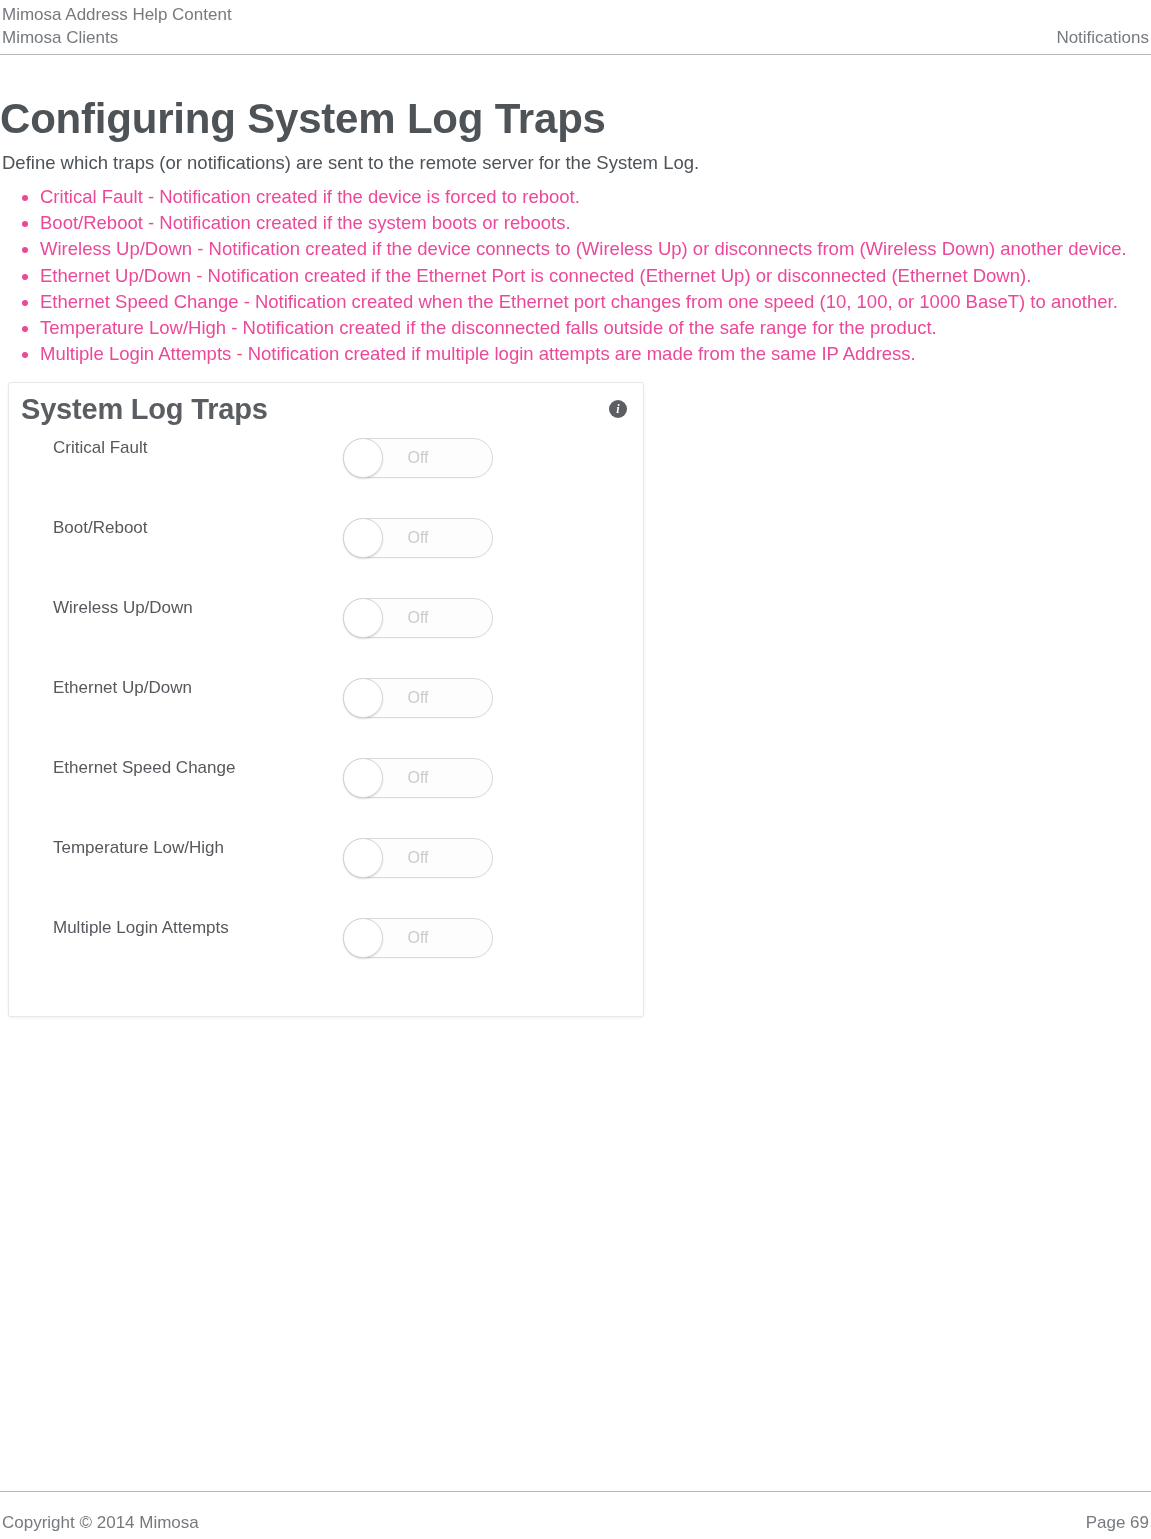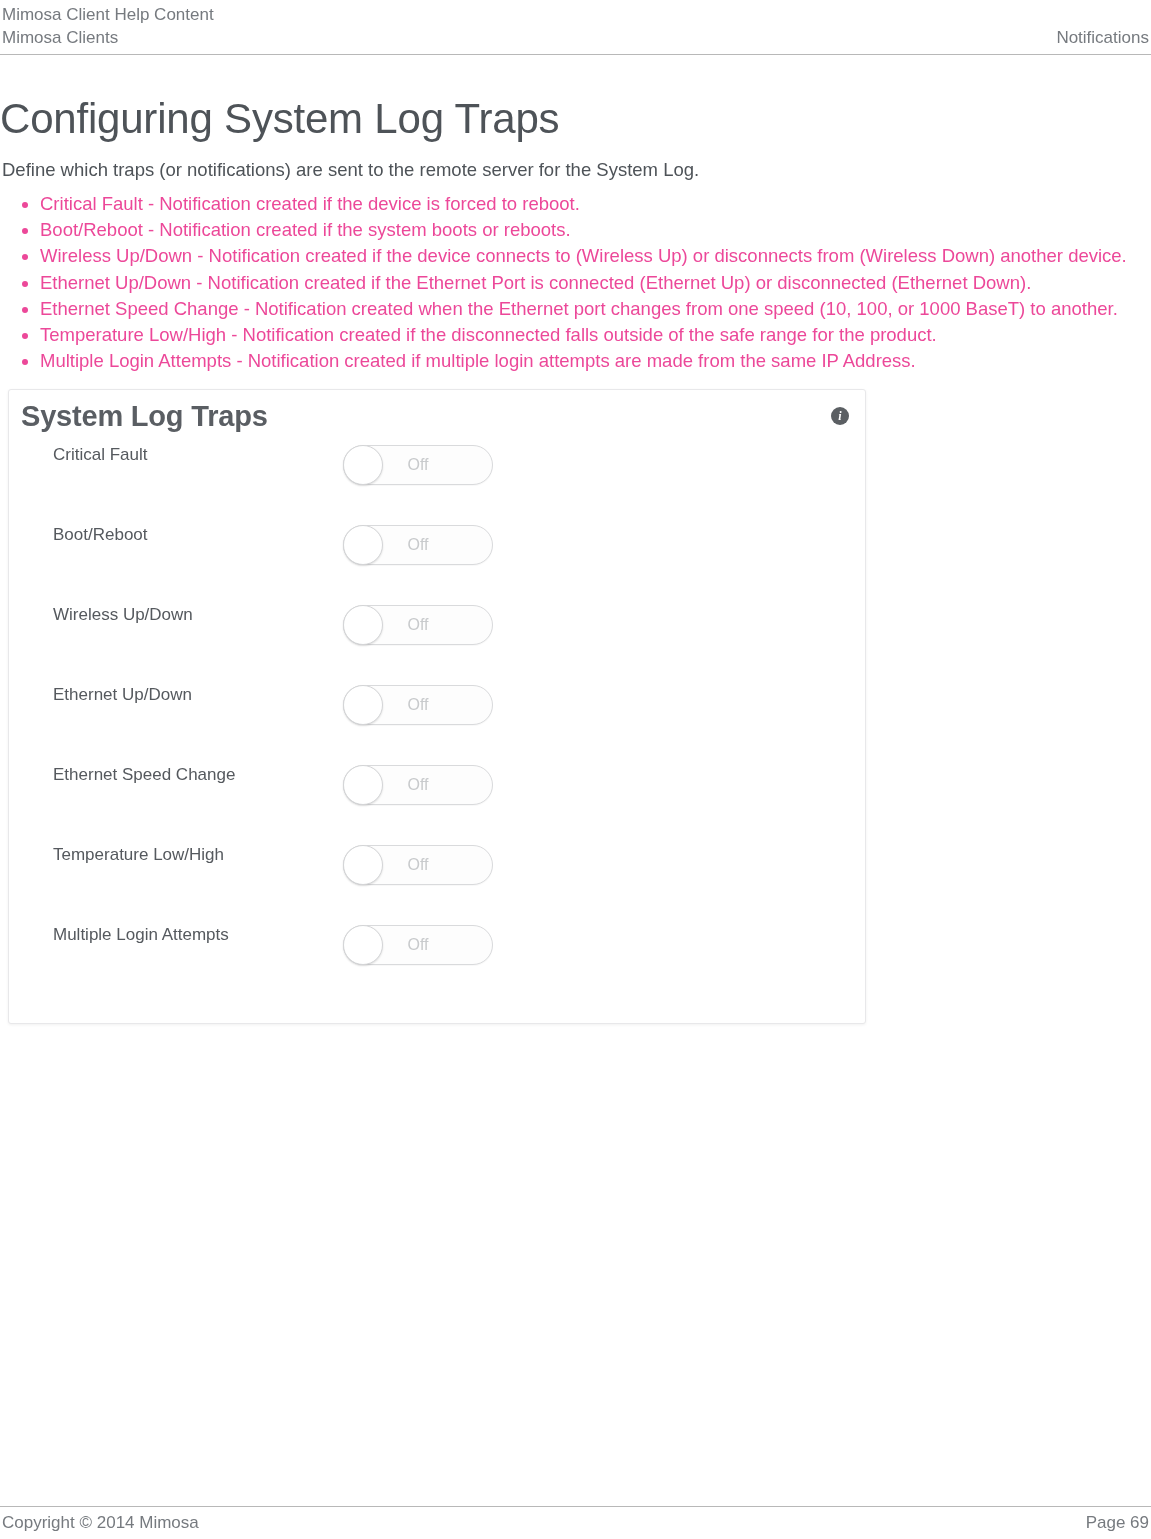--- a/index.html
+++ b/index.html
@@ -22,24 +22,24 @@
     border-bottom: 1px solid #b8b8b8;
   }
   .header-line {
     display: flex;
     justify-content: space-between;
     font-size: 17px;
     color: #767a7f;
     line-height: 1.35;
   }
   h1 {
-    font-weight: 400;
+    font-weight: 700;
     font-size: 42px;
     color: #4e5358;
-    margin: 40px 0 16px 0;
+    margin: 40px 0 9px 0;
     padding-left: 0;
     letter-spacing: -0.2px;
   }
   .intro {
     font-size: 18.5px;
     color: #4e5358;
     margin-bottom: 10px;
     padding: 0 2px;
   }
   ul.traps {
@@ -48,21 +48,21 @@
     padding-right: 6px;
     margin-bottom: 14px;
   }
   ul.traps li {
     font-size: 18.5px;
     color: #ec4899;
     line-height: 1.42;
     margin: 0;
   }
   .panel {
-    width: 858px;
+    width: 636px;
     margin-left: 8px;
     border: 1px solid #e8e8ea;
     border-radius: 3px;
     background: #ffffff;
     box-shadow: 0 1px 3px rgba(0,0,0,0.06);
     padding-bottom: 18px;
   }
   .panel-header {
     display: flex;
     justify-content: space-between;
@@ -127,36 +127,36 @@
   }
   .toggle-text {
     font-size: 16px;
     color: #c8cacc;
   }
   .footer {
     position: absolute;
     bottom: 6px;
     left: 0;
     right: 0;
-    padding: 6px 2px 0 2px;
+    padding: 21px 2px 0 2px;
     border-top: 1px solid #b8b8b8;
     display: flex;
     justify-content: space-between;
     font-size: 17px;
     color: #767a7f;
   }
 </style>
 </head>
 <body>
 
 <div class="page">
 
   <div class="header">
     <div class="header-line">
-      <span>Mimosa Client Help Content</span>
+      <span>Mimosa Address Help Content</span>
       <span></span>
     </div>
     <div class="header-line">
       <span>Mimosa Clients</span>
       <span>Notifications</span>
     </div>
   </div>
 
   <h1>Configuring System Log Traps</h1>
 

